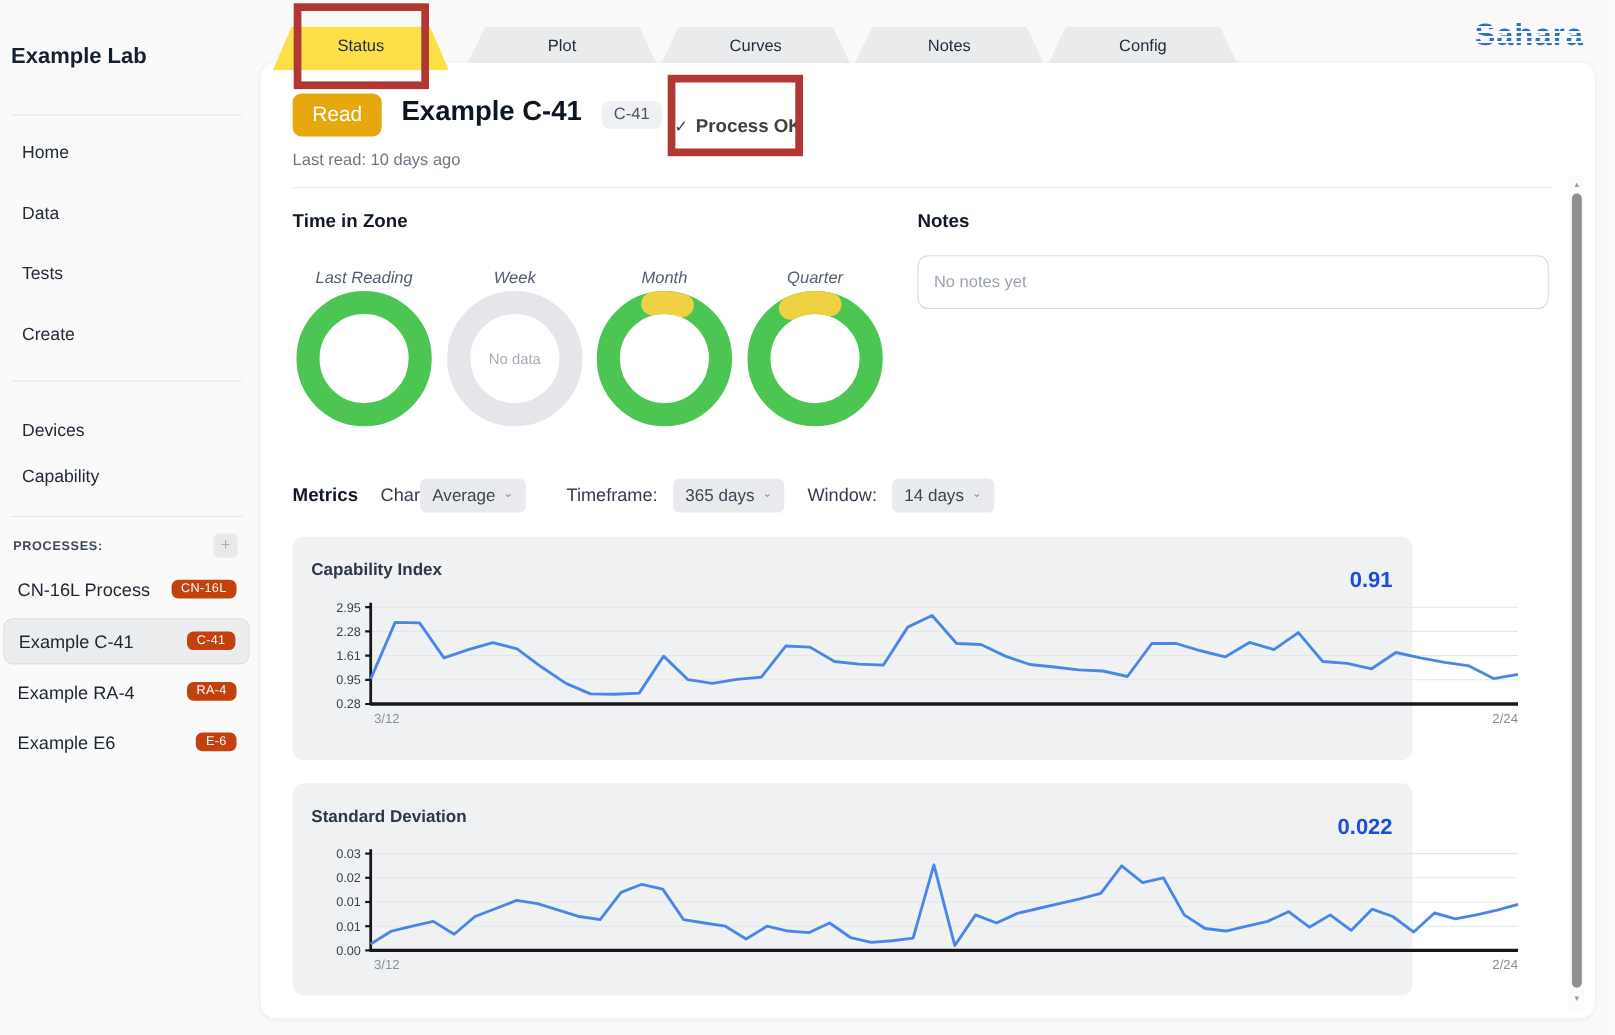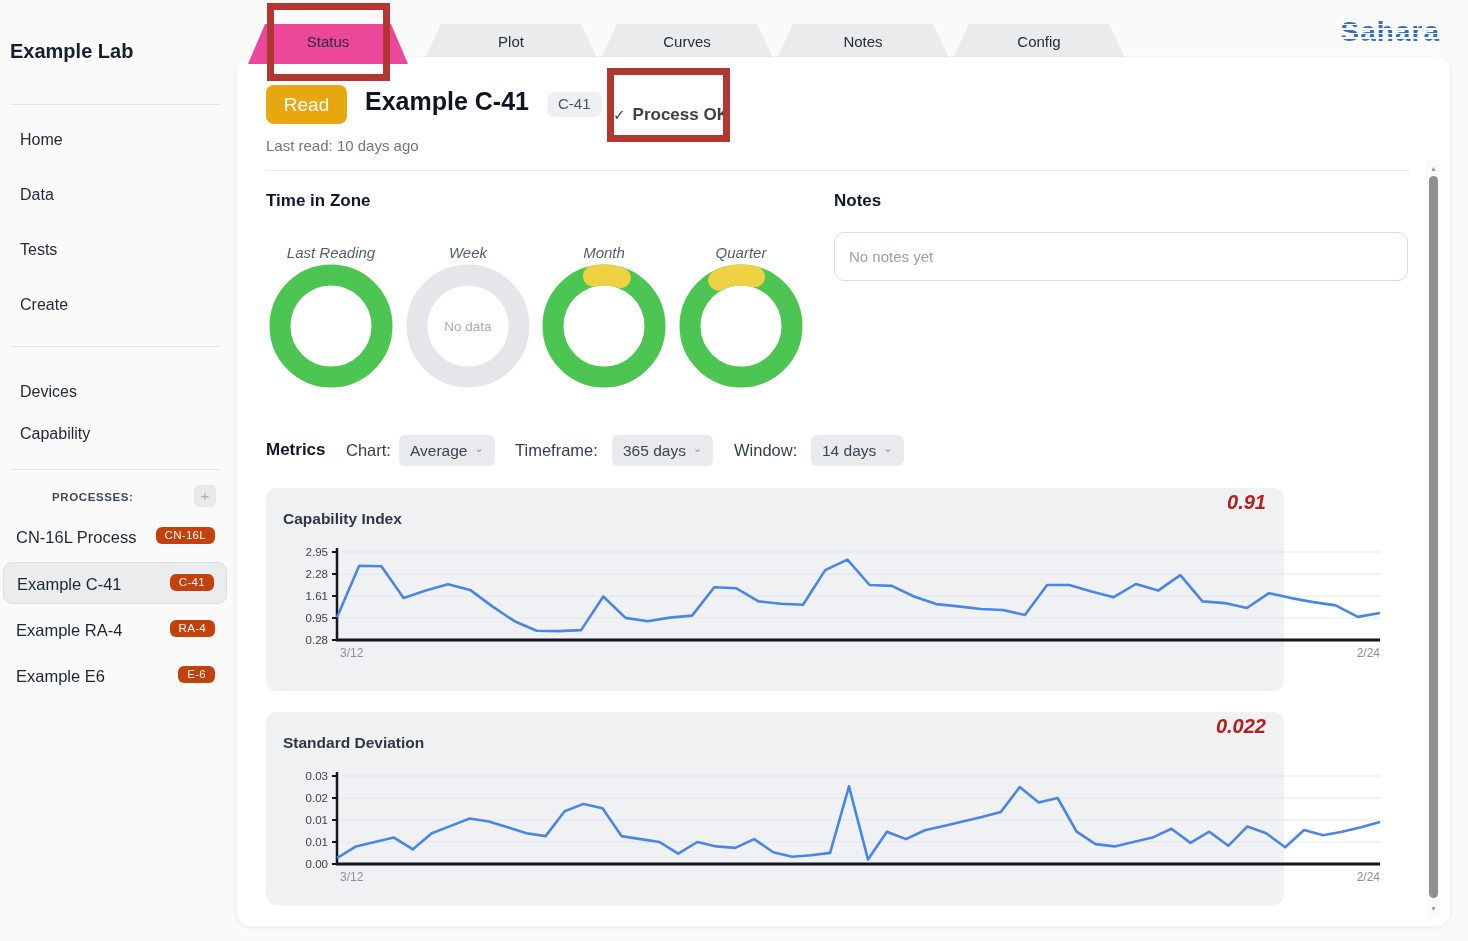--- a/index.html
+++ b/index.html
@@ -4,30 +4,30 @@
 <style>
   * { margin:0; padding:0; box-sizing:border-box; }
   html,body { width:1468px; height:941px; overflow:hidden; }
   body { font-family:"Liberation Sans","DejaVu Sans",sans-serif; background:#fafafa; position:relative; color:#1c2632; }
   .abs { position:absolute; }
 
   
   .lab-title { left:10px; top:40px; font-size:20px; font-weight:700; color:#15202e; }
   .sb-div { left:10px; width:210px; border-top:1px solid #e4e5e7; }
   .sb-item { left:20px; font-size:16px; color:#222b38; cursor:pointer; }
-  .proc-heading { left:12px; top:491px; font-size:11.5px; font-weight:600; letter-spacing:.6px; color:#3f4a59;margin-left:40px; }
+  .proc-heading { left:12px; top:491px; font-size:11.5px; font-weight:600; letter-spacing:.6px; color:#3f4a59; }
   .add-btn { left:194px; top:485px; width:22px; height:22px; border-radius:5px; background:#e8e9eb; color:#a6acb5; font-size:15px; line-height:21px; text-align:center; cursor:pointer; }
   .proc-row { left:3px; width:224px; height:42px; border-radius:9px; cursor:pointer; }
   .proc-row.selected { background:#ebecee; border:1px solid #dcdee1; }
   .proc-label { position:absolute; left:13px; top:0; line-height:42px; font-size:16.5px; color:#1c2632; }
   .proc-badge { position:absolute; right:12px; top:11px; font-size:11.5px; letter-spacing:.3px; background:#c2410c; color:#fafbfc; padding:2px 9px 3px; border-radius:6px; }
 
   
   .tab { position:absolute; top:24px; height:36px; line-height:36px; text-align:center; font-size:15px; color:#232d3b; background:#e9ebed; clip-path:polygon(17px 0, calc(100% - 17px) 0, 100% 100%, 0 100%); cursor:pointer; z-index:1; }
-  .tab.active { background:#ec4899; height:40px; z-index:3; }
+  .tab.active { background:#fde047; height:40px; z-index:3; }
 
   
   .card { left:237px; top:57px; width:1213px; height:869px; background:#fff; border-radius:14px; box-shadow:0 1px 5px rgba(0,0,0,.07); z-index:2; }
 
   .read-btn { left:266px; top:85px; width:81px; height:39px; background:#e7a70f; border-radius:8px; color:#fff; font-size:19px; text-align:center; line-height:39px; cursor:pointer; z-index:4; }
   .page-title { left:365px; top:87px; font-size:25px; font-weight:700; color:#0d1520; z-index:4; }
   .title-pill { left:547px; top:92px; font-size:15px; color:#4a5462; background:#eef0f3; padding:3px 11px 5px; border-radius:7px; z-index:4; }
   .status-ok { left:613px; top:105px; font-size:17px; font-weight:700; color:#404040; z-index:4; }
   .status-ok .chk { font-weight:400; font-size:15px; margin-right:7px; }
   .last-read { left:266px; top:137px; font-size:15px; color:#6e7682; z-index:4; }
@@ -39,21 +39,21 @@
 
   .notes-box { left:834px; top:232px; width:574px; height:49px; border:1px solid #dadce0; border-radius:10px; background:#fff; font-size:15px; color:#333; padding:0 14px; z-index:4; font-family:inherit; }
   .notes-box::placeholder { color:#9aa2ad; }
 
   .m-label { font-size:16.5px; color:#333e4d; z-index:4; }
   .select-pill { height:31px; background:#e8eaed; border-radius:6px; display:inline-flex; align-items:center; padding:0 11px; gap:7px; font-size:15.5px; color:#3a4553; cursor:pointer; z-index:4; }
   .select-pill .chev { font-size:11px; color:#8d939d; margin-top:-4px; }
 
   .metric-card { left:266px; width:1018px; background:#f0f1f3; border-radius:10px; z-index:4; }
   .mc-title { position:absolute; left:17px; top:22px; font-size:15.5px; font-weight:600; color:#2c3748; }
-  .mc-value { position:absolute; right:18px; top:3px; font-size:20px; font-weight:700; color:#b91c1c;font-style:italic; }
+  .mc-value { position:absolute; right:18px; top:29px; font-size:20px; font-weight:700; color:#1d4ed8; }
   .mc-svg { position:absolute; left:24px; top:57px; }
 
   
   .sb-track { left:1426px; top:160px; width:15px; height:758px; background:#fbfbfb; z-index:5; }
   .sb-thumb { left:1429px; top:176px; width:9px; height:722px; background:#8f9092; border-radius:5px; z-index:6; cursor:pointer; }
   .sb-arrow { left:1427px; width:13px; text-align:center; font-size:7px; color:#9b9b9b; z-index:6; cursor:pointer; }
 
   
   .logo { left:1294px; top:16px; width:146px; text-align:right; font-size:28px; font-weight:800; letter-spacing:1px;
           background-image:repeating-linear-gradient(to bottom,#2e6fc7 0px,#2e6fc7 3px,#fafafa 3px,#fafafa 4.6px);
@@ -136,21 +136,21 @@
 <svg class="abs donut" style="left:679px" viewBox="0 0 124 124">
     <circle cx="62" cy="62" r="51" fill="none" stroke="#4dc552" stroke-width="21"></circle>
     <circle cx="62" cy="62" r="51" fill="none" stroke="#f0d143" stroke-width="21" stroke-linecap="round" stroke-dasharray="36.85088182660827 320.4424506661589" transform="rotate(-116 62 62)"></circle>
   </svg>
 
 <div class="abs sec-h" style="left:834px;top:191px">Notes</div>
 <input class="abs notes-box" placeholder="No notes yet" style="">
 
 <div class="abs sec-h" style="left:266px;top:440px">Metrics</div>
 <div class="abs m-label" style="left:346px;top:441px">Chart:</div>
-<div class="abs select-pill" style="left:399px;top:435px">
+<div class="abs select-pill" style="left:382px;top:435px">
   <span>Average</span>
   <span class="chev">⌄</span>
 </div>
 <div class="abs m-label" style="left:515px;top:441px">Timeframe:</div>
 <div class="abs select-pill" style="left:612px;top:435px">
   <span>365 days</span>
   <span class="chev">⌄</span>
 </div>
 <div class="abs m-label" style="left:734px;top:441px">Window:</div>
 <div class="abs select-pill" style="left:811px;top:435px">

